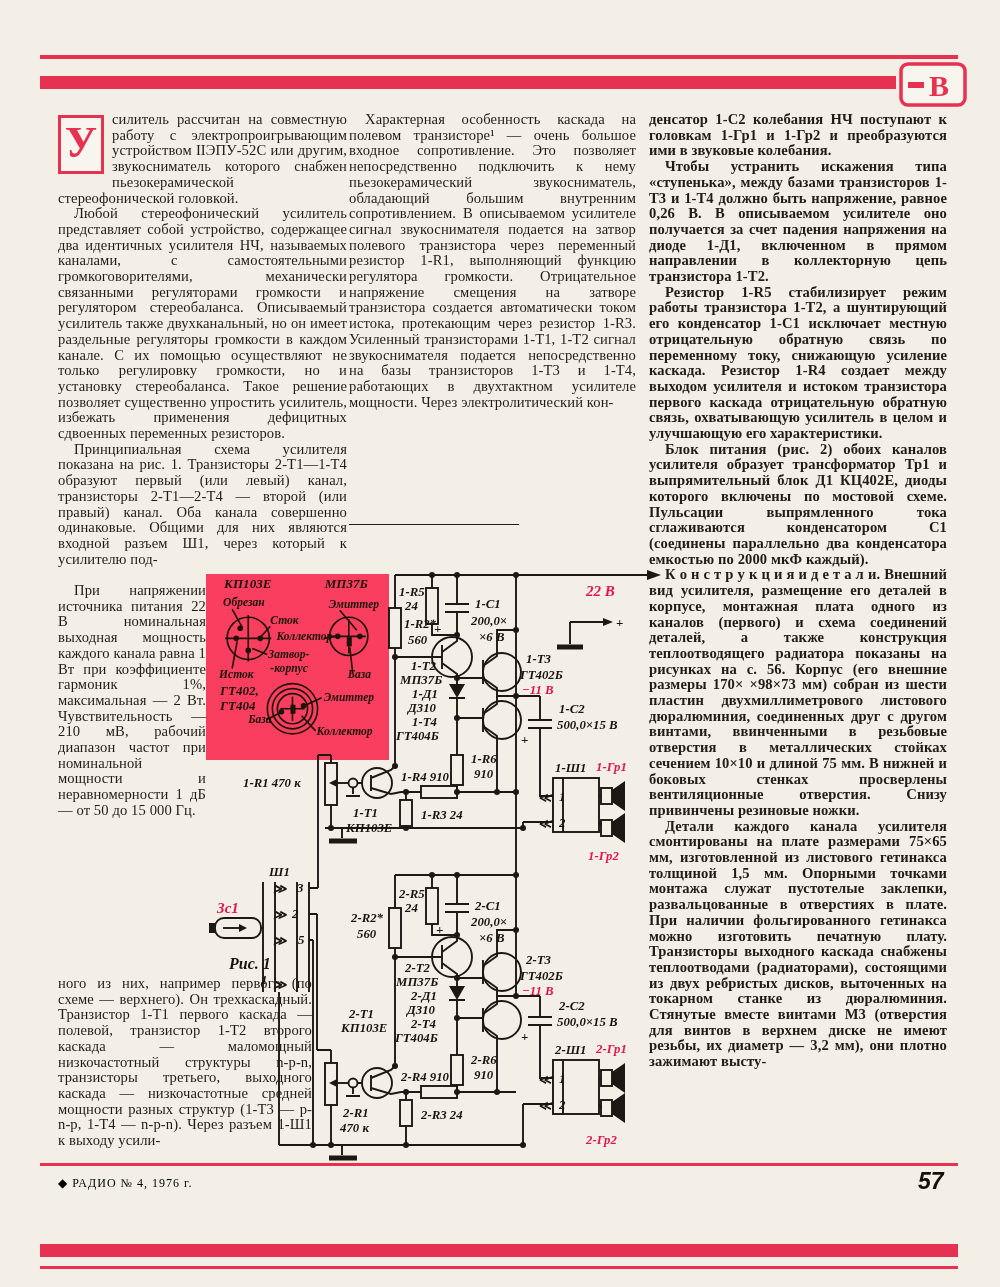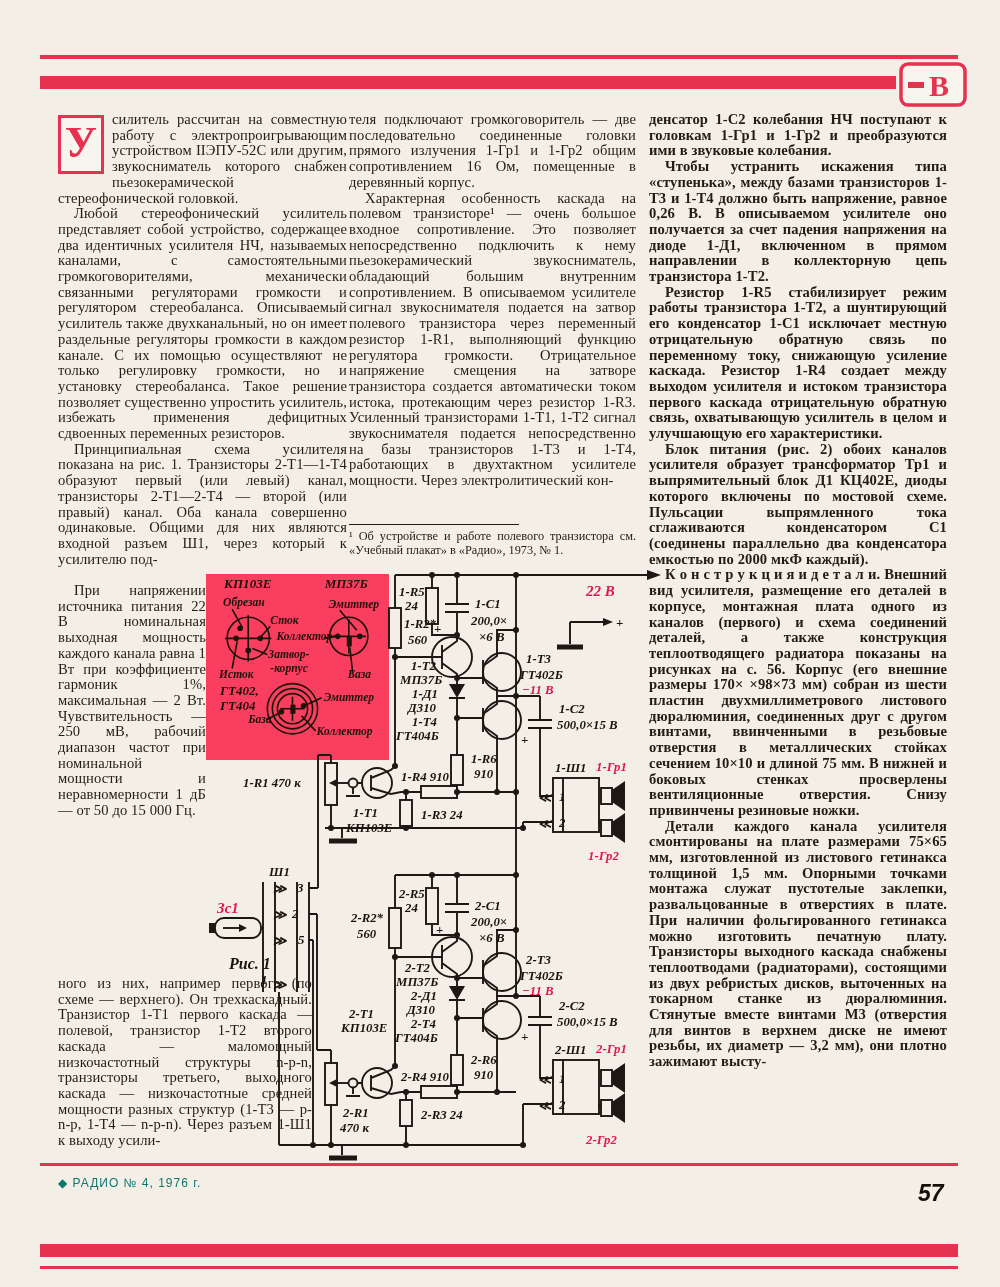--- a/index.html
+++ b/index.html
@@ -32,24 +32,24 @@
   .pinout text{font:italic bold 11.5px "Liberation Serif",serif;fill:#1d1309;}
   .pinout text.lt{font:italic bold 13px "Liberation Serif",serif;}
   .schematic{position:absolute;left:205px;top:560px;width:460px;height:605px;}
   .schematic .w{stroke:#1d1813;stroke-width:1.9;fill:none;}
   .schematic .thick{stroke:#1d1813;stroke-width:5;fill:none;}
   .schematic .comp{stroke:#1d1813;stroke-width:1.9;fill:none;}
   .schematic .fill{fill:#1d1813;stroke:none;}
   .schematic .dot{fill:#1d1813;stroke:none;}
   .schematic text.lk{font:italic bold 12.8px "Liberation Serif",serif;fill:#1a140e;}
   .schematic text.lr{font:italic bold 12.8px "Liberation Serif",serif;fill:#e0164f;}
-  .footer-left{position:absolute;left:58px;top:1176px;font-family:Liberation Sans, sans-serif;
-               font-size:12px;letter-spacing:1px;color:#0f766e;}
+  .footer-left{position:absolute;left:58px;top:1176px;font-family:Liberation Serif, serif;
+               font-size:12px;letter-spacing:1px;color:#000000;}
   .page-number{position:absolute;left:918px;top:1168px;font-family:"Liberation Sans",sans-serif;
-               font-weight:bold;font-size:23px;font-style:italic;color:#151009;margin-top:12px;}
+               font-weight:bold;font-size:23px;font-style:italic;color:#151009;}
 </style>
 </head>
 <body>
 
 <div class="page">
 
   <div class="rule rule-top-thin"></div>
   <div class="rule rule-top-thick"></div>
 
   <svg class="logo" viewBox="0 0 68 45">
@@ -58,35 +58,33 @@
     <text x="30" y="34" font-family="Liberation Serif,serif" font-weight="bold" font-size="30" fill="#e73150">В</text>
   </svg>
 
   <section class="col col1a">
     <p class="noindent"><span class="dropcap">У</span><span>силитель рассчитан на совместную работу с электропроигрывающим устройством IIЭПУ-52С или другим, звукосниматель которого снабжен пьезокерамической стереофонической головкой.</span></p>
     <p>Любой стереофонический усилитель представляет собой устройство, содержащее два идентичных усилителя НЧ, называемых каналами, с самостоятельными громкоговорителями, механически связанными регуляторами громкости и регулятором стереобаланса. Описываемый усилитель также двухканальный, но он имеет раздельные регуляторы громкости в каждом канале. С их помощью осуществляют не только регулировку громкости, но и установку стереобаланса. Такое решение позволяет существенно упростить усилитель, избежать применения дефицитных сдвоенных переменных резисторов.</p>
     <p>Принципиальная схема усилителя показана на рис. 1. Транзисторы 2-Т1—1-Т4 образуют первый (или левый) канал, транзисторы 2-Т1—2-Т4 — второй (или правый) канал. Оба канала совершенно одинаковые. Общими для них являются входной разъем Ш1, через который к усилителю под-</p>
   </section>
 
   <section class="col col1b">
-    <p>При напряжении источника питания 22 В номинальная выходная мощность каждого канала равна 1 Вт при коэффициенте гармоник 1%, максимальная — 2 Вт. Чувствительность — 250 мВ, рабочий диапазон частот при номинальной мощности и неравномерности 1 дБ — от 50 до 15 000 Гц.</p>
+    <p>При напряжении источника питания 22 В номинальная выходная мощность каждого канала равна 1 Вт при коэффициенте гармоник 1%, максимальная — 2 Вт. Чувствительность — 210 мВ, рабочий диапазон частот при номинальной мощности и неравномерности 1 дБ — от 50 до 15 000 Гц.</p>
   </section>
 
   <section class="col col1c">
     <p class="noindent">ного из них, например первого (по схеме — верхнего). Он трехкаскадный. Транзистор 1-Т1 первого каскада — полевой, транзистор 1-Т2 второго каскада — маломощный низкочастотный структуры n-p-n, транзисторы третьего, выходного каскада — низкочастотные средней мощности разных структур (1-Т3 — p-n-p, 1-Т4 — n-p-n). Через разъем 1-Ш1 к выходу усили-</p>
   </section>
 
   <section class="col col2">
-    <p class="noindent">теля подключают громкоговоритель — две последовательно соединенные головки прямого излучения 1-Гр1 и 1-Гр2 общим сопротивлением 16 Ом, помещенные в деревянный корпус.</p>
     <p>Характерная особенность каскада на полевом транзисторе¹ — очень большое входное сопротивление. Это позволяет непосредственно подключить к нему пьезокерамический звукосниматель, обладающий большим внутренним сопротивлением. В описываемом усилителе сигнал звукоснимателя подается на затвор полевого транзистора через переменный резистор 1-R1, выполняющий функцию регулятора громкости. Отрицательное напряжение смещения на затворе транзистора создается автоматически током истока, протекающим через резистор 1-R3. Усиленный транзисторами 1-Т1, 1-Т2 сигнал звукоснимателя подается непосредственно на базы транзисторов 1-Т3 и 1-Т4, работающих в двухтактном усилителе мощности. Через электролитический кон-</p>
   </section>
 
   <div class="footnote">
     <div class="fn-rule"></div>
-    <div>¹ Об устройстве и работе полевого транзистора см. «Учебный плакат» в «Радио», 1973, № 1.</div>
   </div>
 
   <section class="col col3">
     <p class="noindent">денсатор 1-С2 колебания НЧ поступают к головкам 1-Гр1 и 1-Гр2 и преобразуются ими в звуковые колебания.</p>
     <p>Чтобы устранить искажения типа «ступенька», между базами транзисторов 1-Т3 и 1-Т4 должно быть напряжение, равное 0,26 В. В описываемом усилителе оно получается за счет падения напряжения на диоде 1-Д1, включенном в прямом направлении в коллекторную цепь транзистора 1-Т2.</p>
     <p>Резистор 1-R5 стабилизирует режим работы транзистора 1-Т2, а шунтирующий его конденсатор 1-С1 исключает местную отрицательную обратную связь по переменному току, снижающую усиление каскада. Резистор 1-R4 создает между выходом усилителя и истоком транзистора первого каскада отрицательную обратную связь, охватывающую усилитель в целом и улучшающую его характеристики.</p>
     <p>Блок питания (рис. 2) обоих каналов усилителя образует трансформатор Тр1 и выпрямительный блок Д1 КЦ402Е, диоды которого включены по мостовой схеме. Пульсации выпрямленного тока сглаживаются конденсатором С1 (соединены параллельно два конденсатора емкостью по 2000 мкФ каждый).</p>
     <p>К о н с т р у к ц и я   и   д е т а л и.  Внешний вид усилителя, размещение его деталей в корпусе, монтажная плата одного из каналов (первого) и схема соединений деталей, а также конструкция теплоотводящего радиатора показаны на рисунках на с. 56. Корпус (его внешние размеры 170× ×98×73 мм) собран из шести пластин двухмиллиметрового листового дюралюминия, соединенных друг с другом винтами, ввинченными в резьбовые отверстия в металлических стойках сечением 10×10 и длиной 75 мм. В нижней и боковых стенках просверлены вентиляционные отверстия. Снизу привинчены резиновые ножки.</p>
     <p>Детали каждого канала усилителя смонтированы на плате размерами 75×65 мм, изготовленной из листового гетинакса толщиной 1,5 мм. Опорными точками монтажа служат пустотелые заклепки, развальцованные в отверстиях в плате. При наличии фольгированного гетинакса можно изготовить печатную плату. Транзисторы выходного каскада снабжены теплоотводами (радиаторами), состоящими из двух ребристых дисков, выточенных на токарном станке из дюралюминия. Стянутые вместе винтами М3 (отверстия для винтов в верхнем диске не имеют резьбы, их диаметр — 3,2 мм), они плотно зажимают высту-</p>
   </section>

